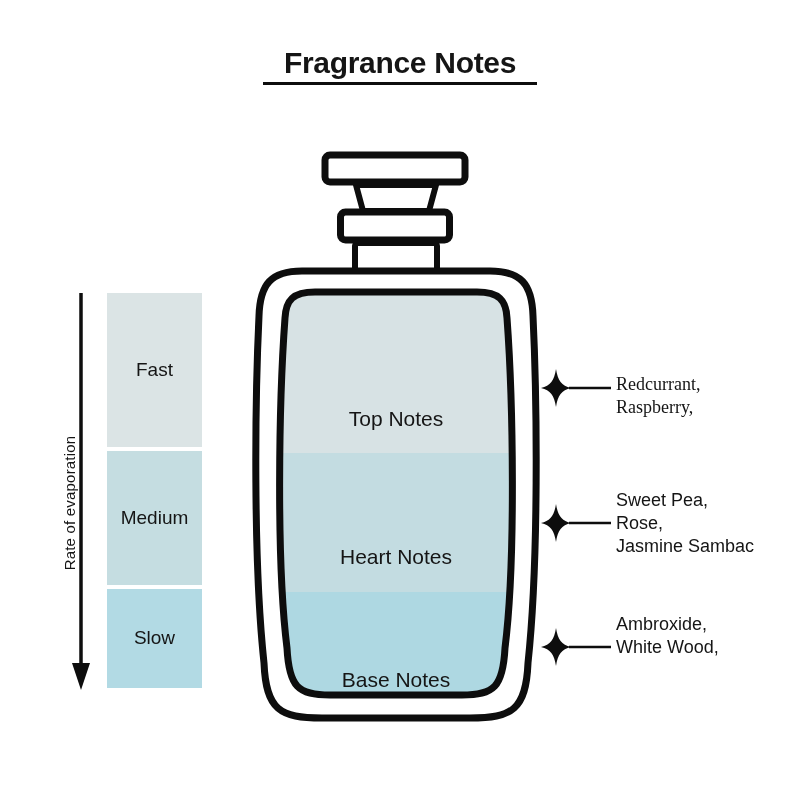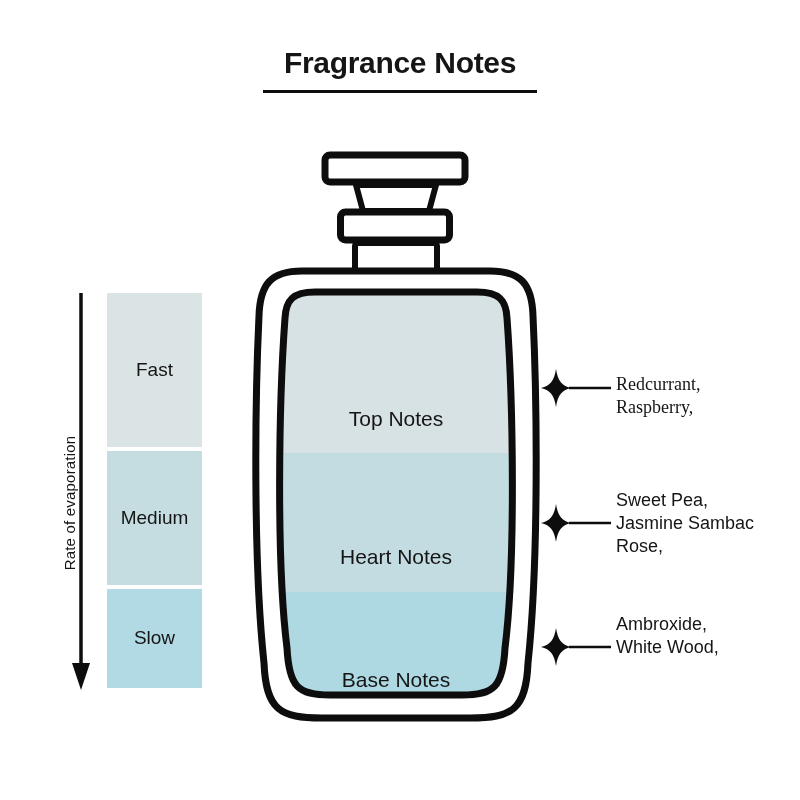--- a/index.html
+++ b/index.html
@@ -9,21 +9,21 @@
     font-family:"Liberation Sans",sans-serif;
     color:var(--text,#151515);
   }
   .stage{position:absolute;left:0;top:0;width:800px;height:800px;}
   svg.diagram{position:absolute;left:0;top:0;}
   .abs{position:absolute;}
 
   .title{
     left:263px;top:47px;width:274px;text-align:center;
     font-size:30px;line-height:32px;font-weight:700;letter-spacing:-0.3px;
-    padding-bottom:11px;border-bottom:3px solid var(--outline,#0d0d0d);
+    padding-bottom:3px;border-bottom:3px solid var(--outline,#0d0d0d);
   }
 
   .scale-label{
     left:107px;width:95px;text-align:center;
     font-size:19px;line-height:22px;font-weight:400;
   }
   .scale-label.fast{top:359px;}
   .scale-label.medium{top:507px;}
   .scale-label.slow{top:627px;}
 
@@ -119,21 +119,21 @@
   <div class="abs layer-label top">Top Notes</div>
   <div class="abs layer-label heart">Heart Notes</div>
   <div class="abs layer-label base">Base Notes</div>
 
   <div class="abs annotation a0">
     <div>Redcurrant,</div>
     <div>Raspberry,</div>
   </div>
   <div class="abs annotation a1">
     <div>Sweet Pea,</div>
+    <div>Rose,</div>
     <div>Jasmine Sambac</div>
-    <div>Rose,</div>
   </div>
   <div class="abs annotation a2">
     <div>Ambroxide,</div>
     <div>White Wood,</div>
   </div>
 
 </div>
 
 </body></html>

